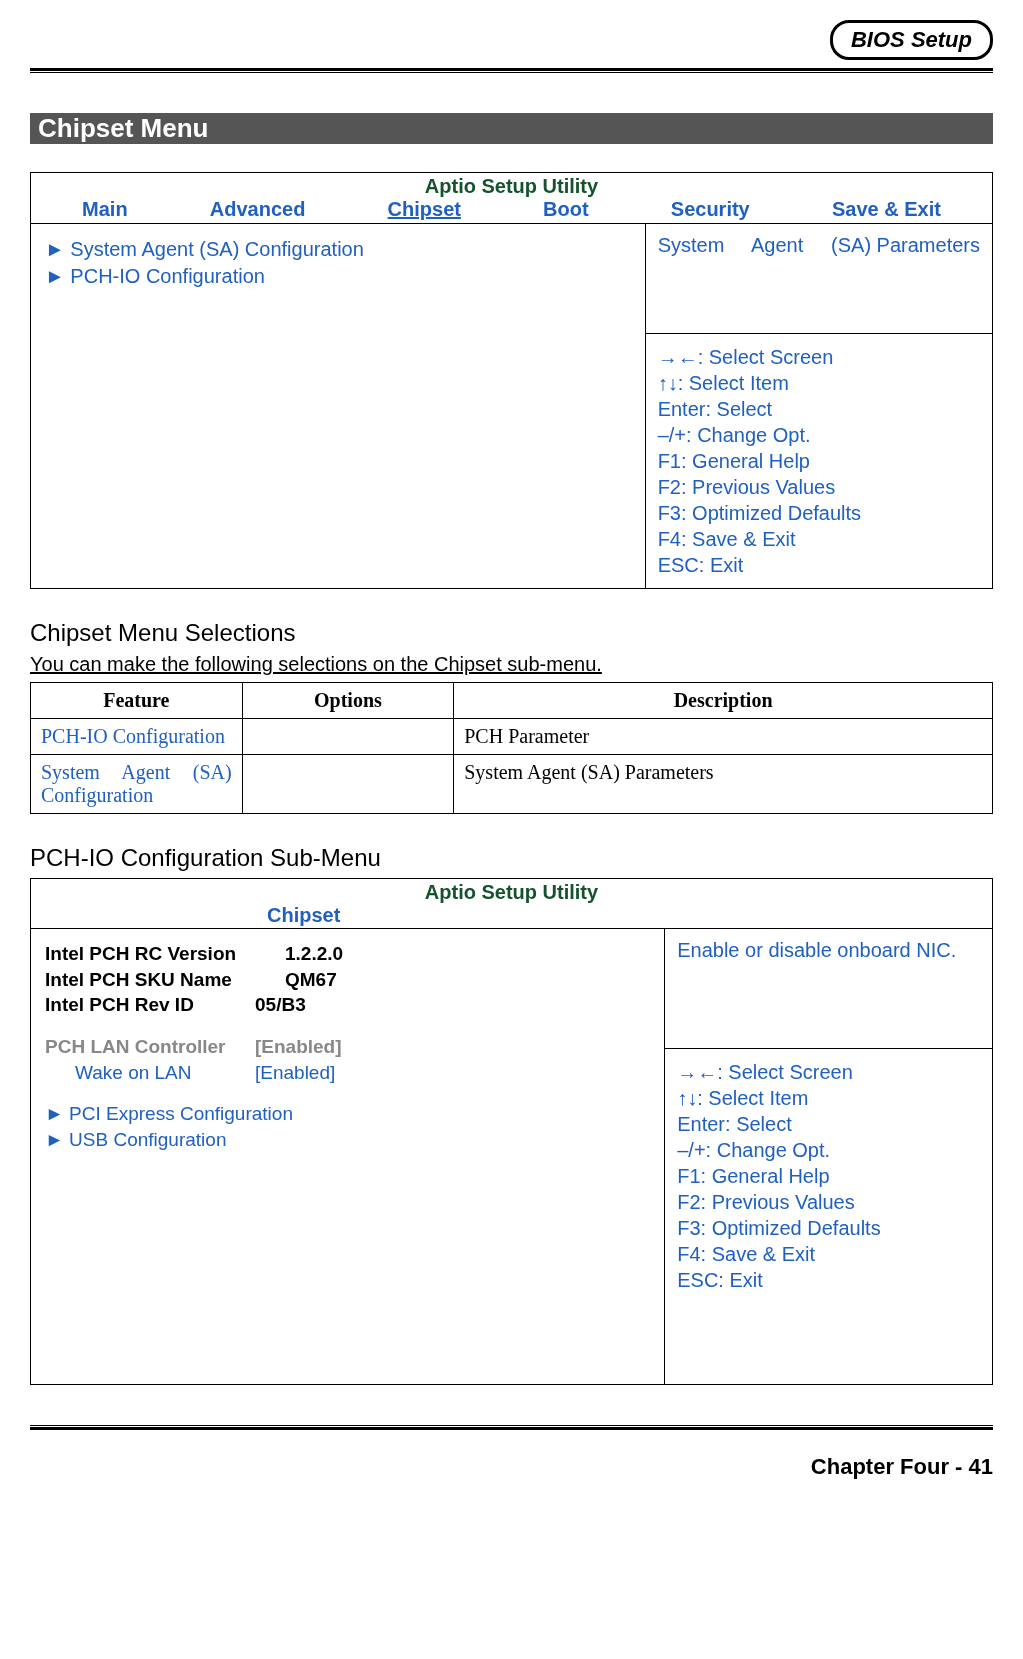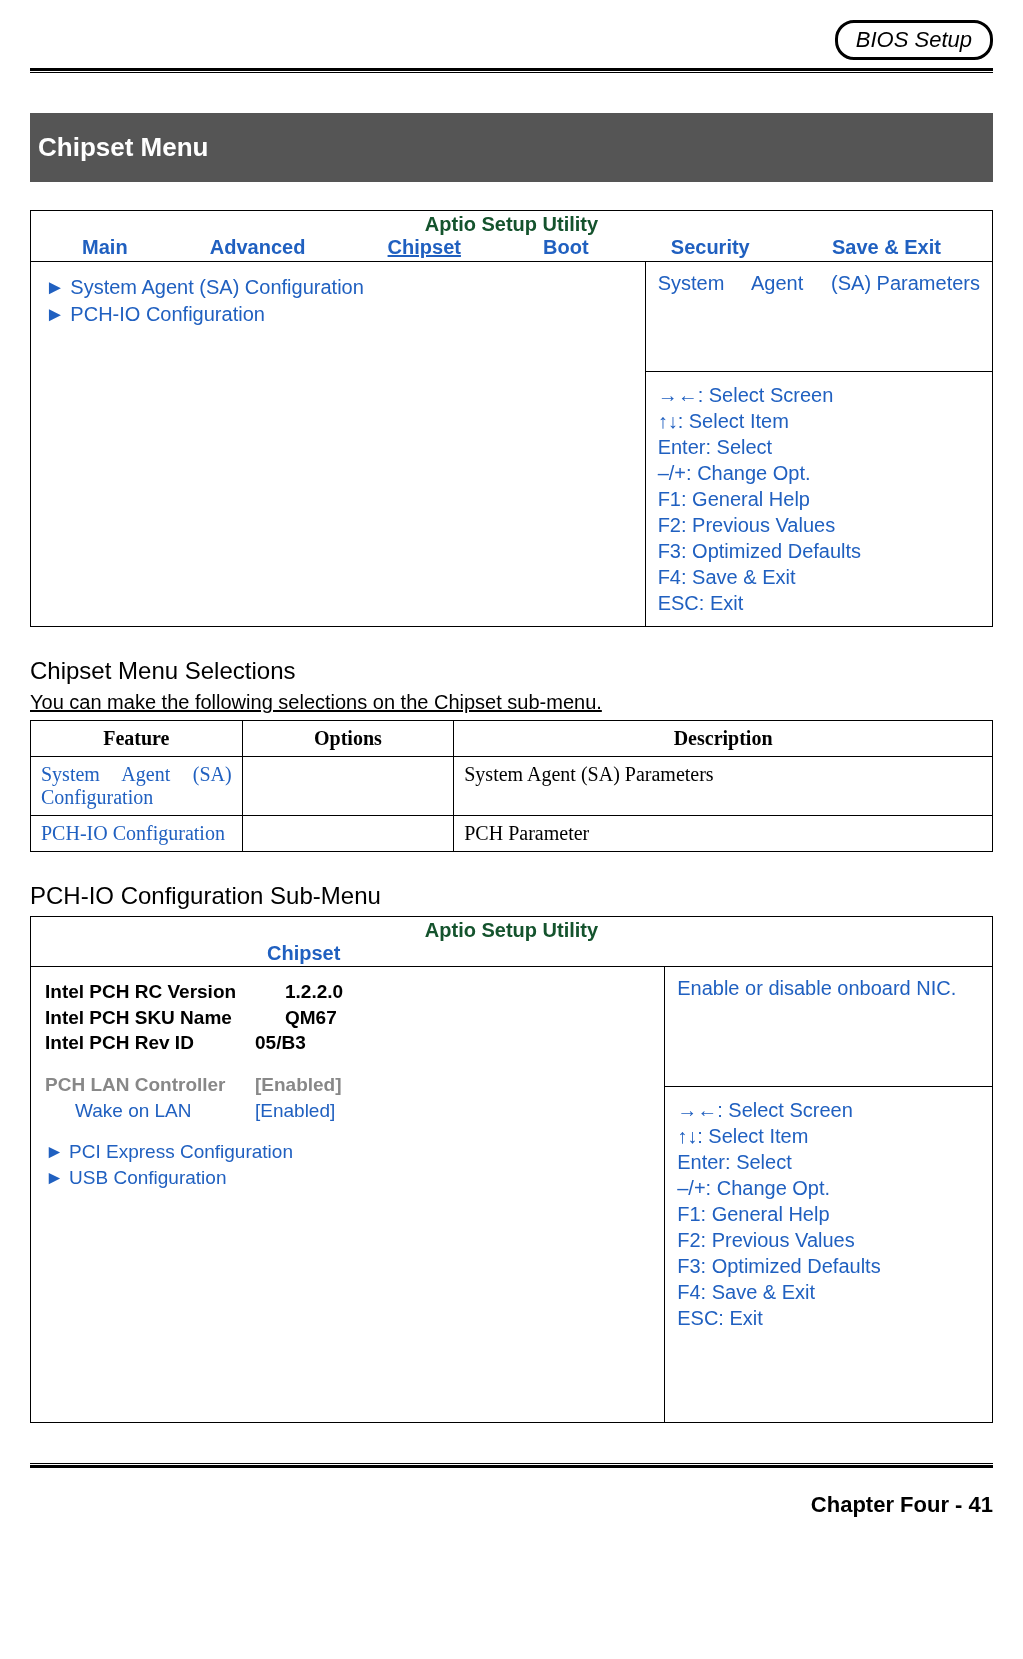--- a/index.html
+++ b/index.html
@@ -9,37 +9,37 @@
       width: 1023px;
       padding: 20px 30px;
       color: #000;
     }
     .header-tag {
       float: right;
       border: 3px solid #000;
       border-radius: 19px;
       padding: 4px 18px;
       font-style: italic;
-      font-weight: normal;
+      font-weight: bold;
       font-size: 22px;
       margin-bottom: 8px;
     }
     .header-rule {
       clear: both;
       border-top: 3px solid #000;
       border-bottom: 1px solid #000;
       height: 5px;
       margin-bottom: 40px;
     }
     .section-title {
       background: #555;
       color: #fff;
       font-size: 26px;
       font-weight: bold;
-      padding: 19px 8px;
+      padding: 0 8px;
       margin-bottom: 28px;
     }
     .bios-box {
       border: 1px solid #000;
       margin-bottom: 30px;
     }
     .bios-utility-title {
       text-align: center;
       color: #14532d;
       font-weight: bold;
@@ -183,28 +183,28 @@
 <div class="subheading">Chipset Menu Selections</div>
 <div class="intro">You can make the following selections on the Chipset sub-menu.</div>
 <table class="selection">
   <tbody>
       <tr>
     <th style="width:22%">Feature</th>
     <th style="width:22%">Options</th>
     <th>Description</th>
   </tr>
   <tr>
+    <td class="blue">PCH-IO Configuration</td>
+    <td></td>
+    <td>PCH Parameter</td>
+  </tr>
+  <tr>
     <td class="blue justify">System Agent (SA) Configuration</td>
     <td></td>
     <td>System Agent (SA) Parameters</td>
-  </tr>
-  <tr>
-    <td class="blue">PCH-IO Configuration</td>
-    <td></td>
-    <td>PCH Parameter</td>
   </tr>
 </tbody>
   </table>
 
 <div class="subheading">PCH-IO Configuration Sub-Menu</div>
 <div class="bios-box">
   <div class="bios-utility-title">Aptio Setup Utility</div>
   <div class="bios-tabs-sub">
     <span class="bios-tab active" style="text-decoration:none">Chipset</span>
   </div>

